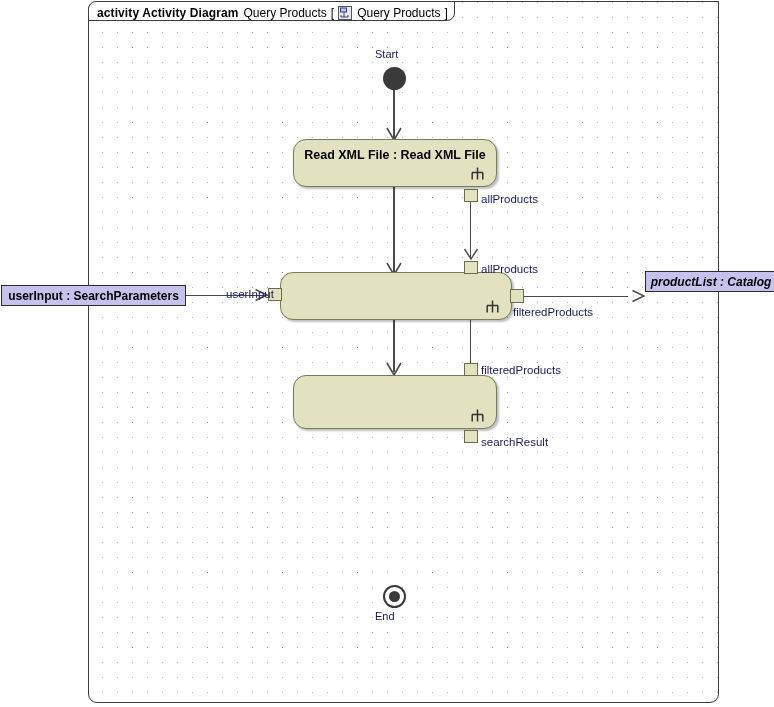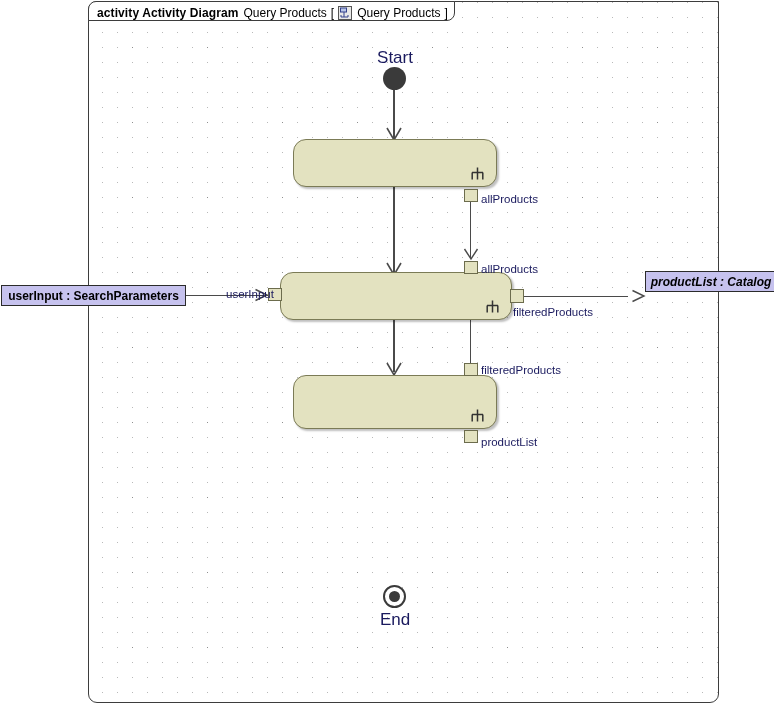--- a/index.html
+++ b/index.html
@@ -155,24 +155,23 @@
   .final-node::after {
     content: "";
     position: absolute;
     left: 4px; top: 4px;
     width: 11px; height: 11px;
     border-radius: 50%;
     background: #3a3a3a;
   }
   .node-caption {
     position: absolute;
-    font-size: 17px;
+    font-size: 11px;
     color: #1a1a5e;
     white-space: nowrap;
-    text-align: center;
     z-index: 4;
   }
 
   
   .edge-v {
     position: absolute;
     width: 2px;
     background: #4a4a4a;
     z-index: 2;
   }
@@ -209,20 +208,21 @@
 
 <div class="node-caption" style="left:375px; top:48px; width:40px;">Start</div>
 <div class="node initial-node" style="left:383px; top:67px;"></div>
 
 <div class="edge-v" style="left:393px; top:90px; height:48px;"></div>
 <svg class="arrow-svg" style="left:386px; top:128px;" width="16" height="14">
   <path d="M1,0 L8,12 L15,0" fill="none" stroke="#4a4a4a" stroke-width="1.6"></path>
 </svg>
 
 <div class="node action" style="left:293px; top:139px; width:204px; height:48px;">
+  <span class="label">Read XML File : Read XML File</span>
   <span class="rake">
     <svg width="13" height="13" viewBox="0 0 13 13">
       <line x1="6.5" y1="0.5" x2="6.5" y2="12.5" stroke="#333" stroke-width="1.5"></line>
       <line x1="1" y1="5.5" x2="12" y2="5.5" stroke="#333" stroke-width="1.5"></line>
       <line x1="1.2" y1="5.5" x2="1.2" y2="12.5" stroke="#333" stroke-width="1.5"></line>
       <line x1="11.8" y1="5.5" x2="11.8" y2="12.5" stroke="#333" stroke-width="1.5"></line>
     </svg>
   </span>
 </div>
 
@@ -289,16 +289,16 @@
     <svg width="13" height="13" viewBox="0 0 13 13">
       <line x1="6.5" y1="0.5" x2="6.5" y2="12.5" stroke="#333" stroke-width="1.5"></line>
       <line x1="1" y1="5.5" x2="12" y2="5.5" stroke="#333" stroke-width="1.5"></line>
       <line x1="1.2" y1="5.5" x2="1.2" y2="12.5" stroke="#333" stroke-width="1.5"></line>
       <line x1="11.8" y1="5.5" x2="11.8" y2="12.5" stroke="#333" stroke-width="1.5"></line>
     </svg>
   </span>
 </div>
 
 <div class="node pin" style="left:464px; top:430px; width:14px; height:13px;"></div>
-<div class="pin-label" style="left:481px; top:436px;">productList</div>
+<div class="pin-label" style="left:481px; top:436px;">searchResult</div>
 
 <div class="node final-node" style="left:383px; top:585px;"></div>
 <div class="node-caption" style="left:375px; top:610px; width:40px;">End</div>
 
 </body></html>

